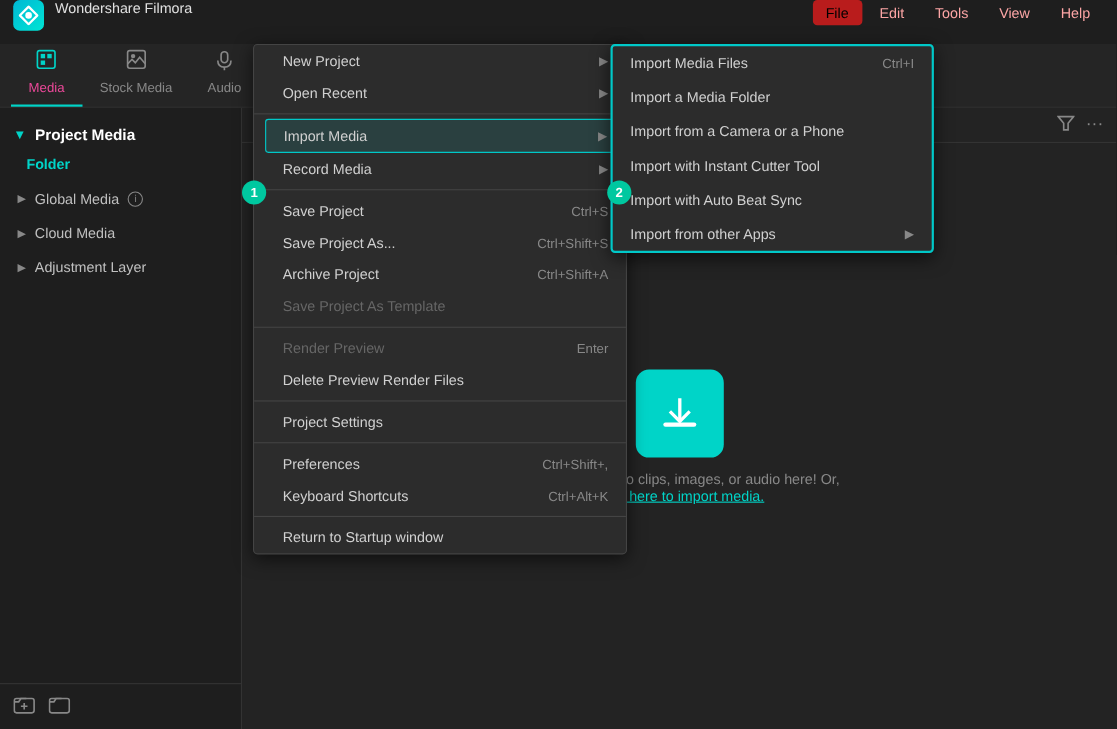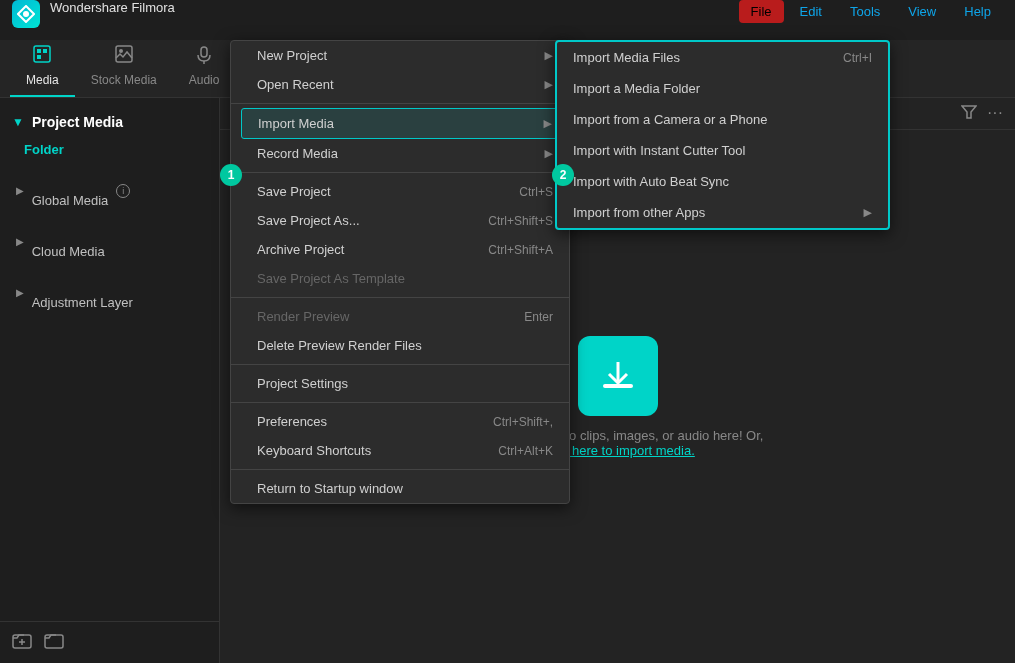--- a/index.html
+++ b/index.html
@@ -42,21 +42,21 @@
     }
     .menu-bar {
       display: flex;
       align-items: center;
       gap: 4px;
     }
     .menu-item {
       padding: 4px 12px;
       border-radius: 4px;
       cursor: pointer;
-      color: #0ea5e9;
+      color: #fca5a5;
       font-size: 13px;
     }
     .menu-item:hover, .menu-item.active {
       background: #3a3a3a;
     }
     .menu-item.active {
       background: #b91c1c;
       color: #000;
     }
 
@@ -74,21 +74,21 @@
       flex-direction: column;
       align-items: center;
       padding: 8px 16px;
       cursor: pointer;
       color: #888;
       font-size: 12px;
       gap: 4px;
       border-bottom: 2px solid transparent;
     }
     .tab-item.active {
-      color: #e5e5e5;
+      color: #ec4899;
       border-bottom: 2px solid #00d4c8;
     }
     .tab-icon {
       font-size: 18px;
     }
 
     
     .main-layout {
       display: flex;
       height: calc(663px - 40px - 58px);
@@ -127,21 +127,20 @@
       gap: 8px;
       cursor: pointer;
       color: #c0c0c0;
     }
     .sidebar-item .arrow {
       color: #888;
       font-size: 10px;
     }
     .sidebar-item-text {
       font-size: 13px;
-      margin-top: 20px;
     }
     .info-icon {
       color: #888;
       font-size: 12px;
       border: 1px solid #888;
       border-radius: 50%;
       width: 14px;
       height: 14px;
       display: flex;
       align-items: center;
@@ -273,21 +272,21 @@
     }
 
     
     .import-submenu {
       position: absolute;
       top: 40px;
       left: 555px;
       background: #2c2c2c;
       border: 2px solid #00c8c8;
       border-radius: 4px;
-      width: 335px;
+      width: 294px;
       z-index: 101;
       box-shadow: 0 4px 16px rgba(0,0,0,0.6);
     }
     .import-submenu-item {
       display: flex;
       align-items: center;
       justify-content: space-between;
       padding: 8px 16px;
       cursor: pointer;
       color: #d0d0d0;

